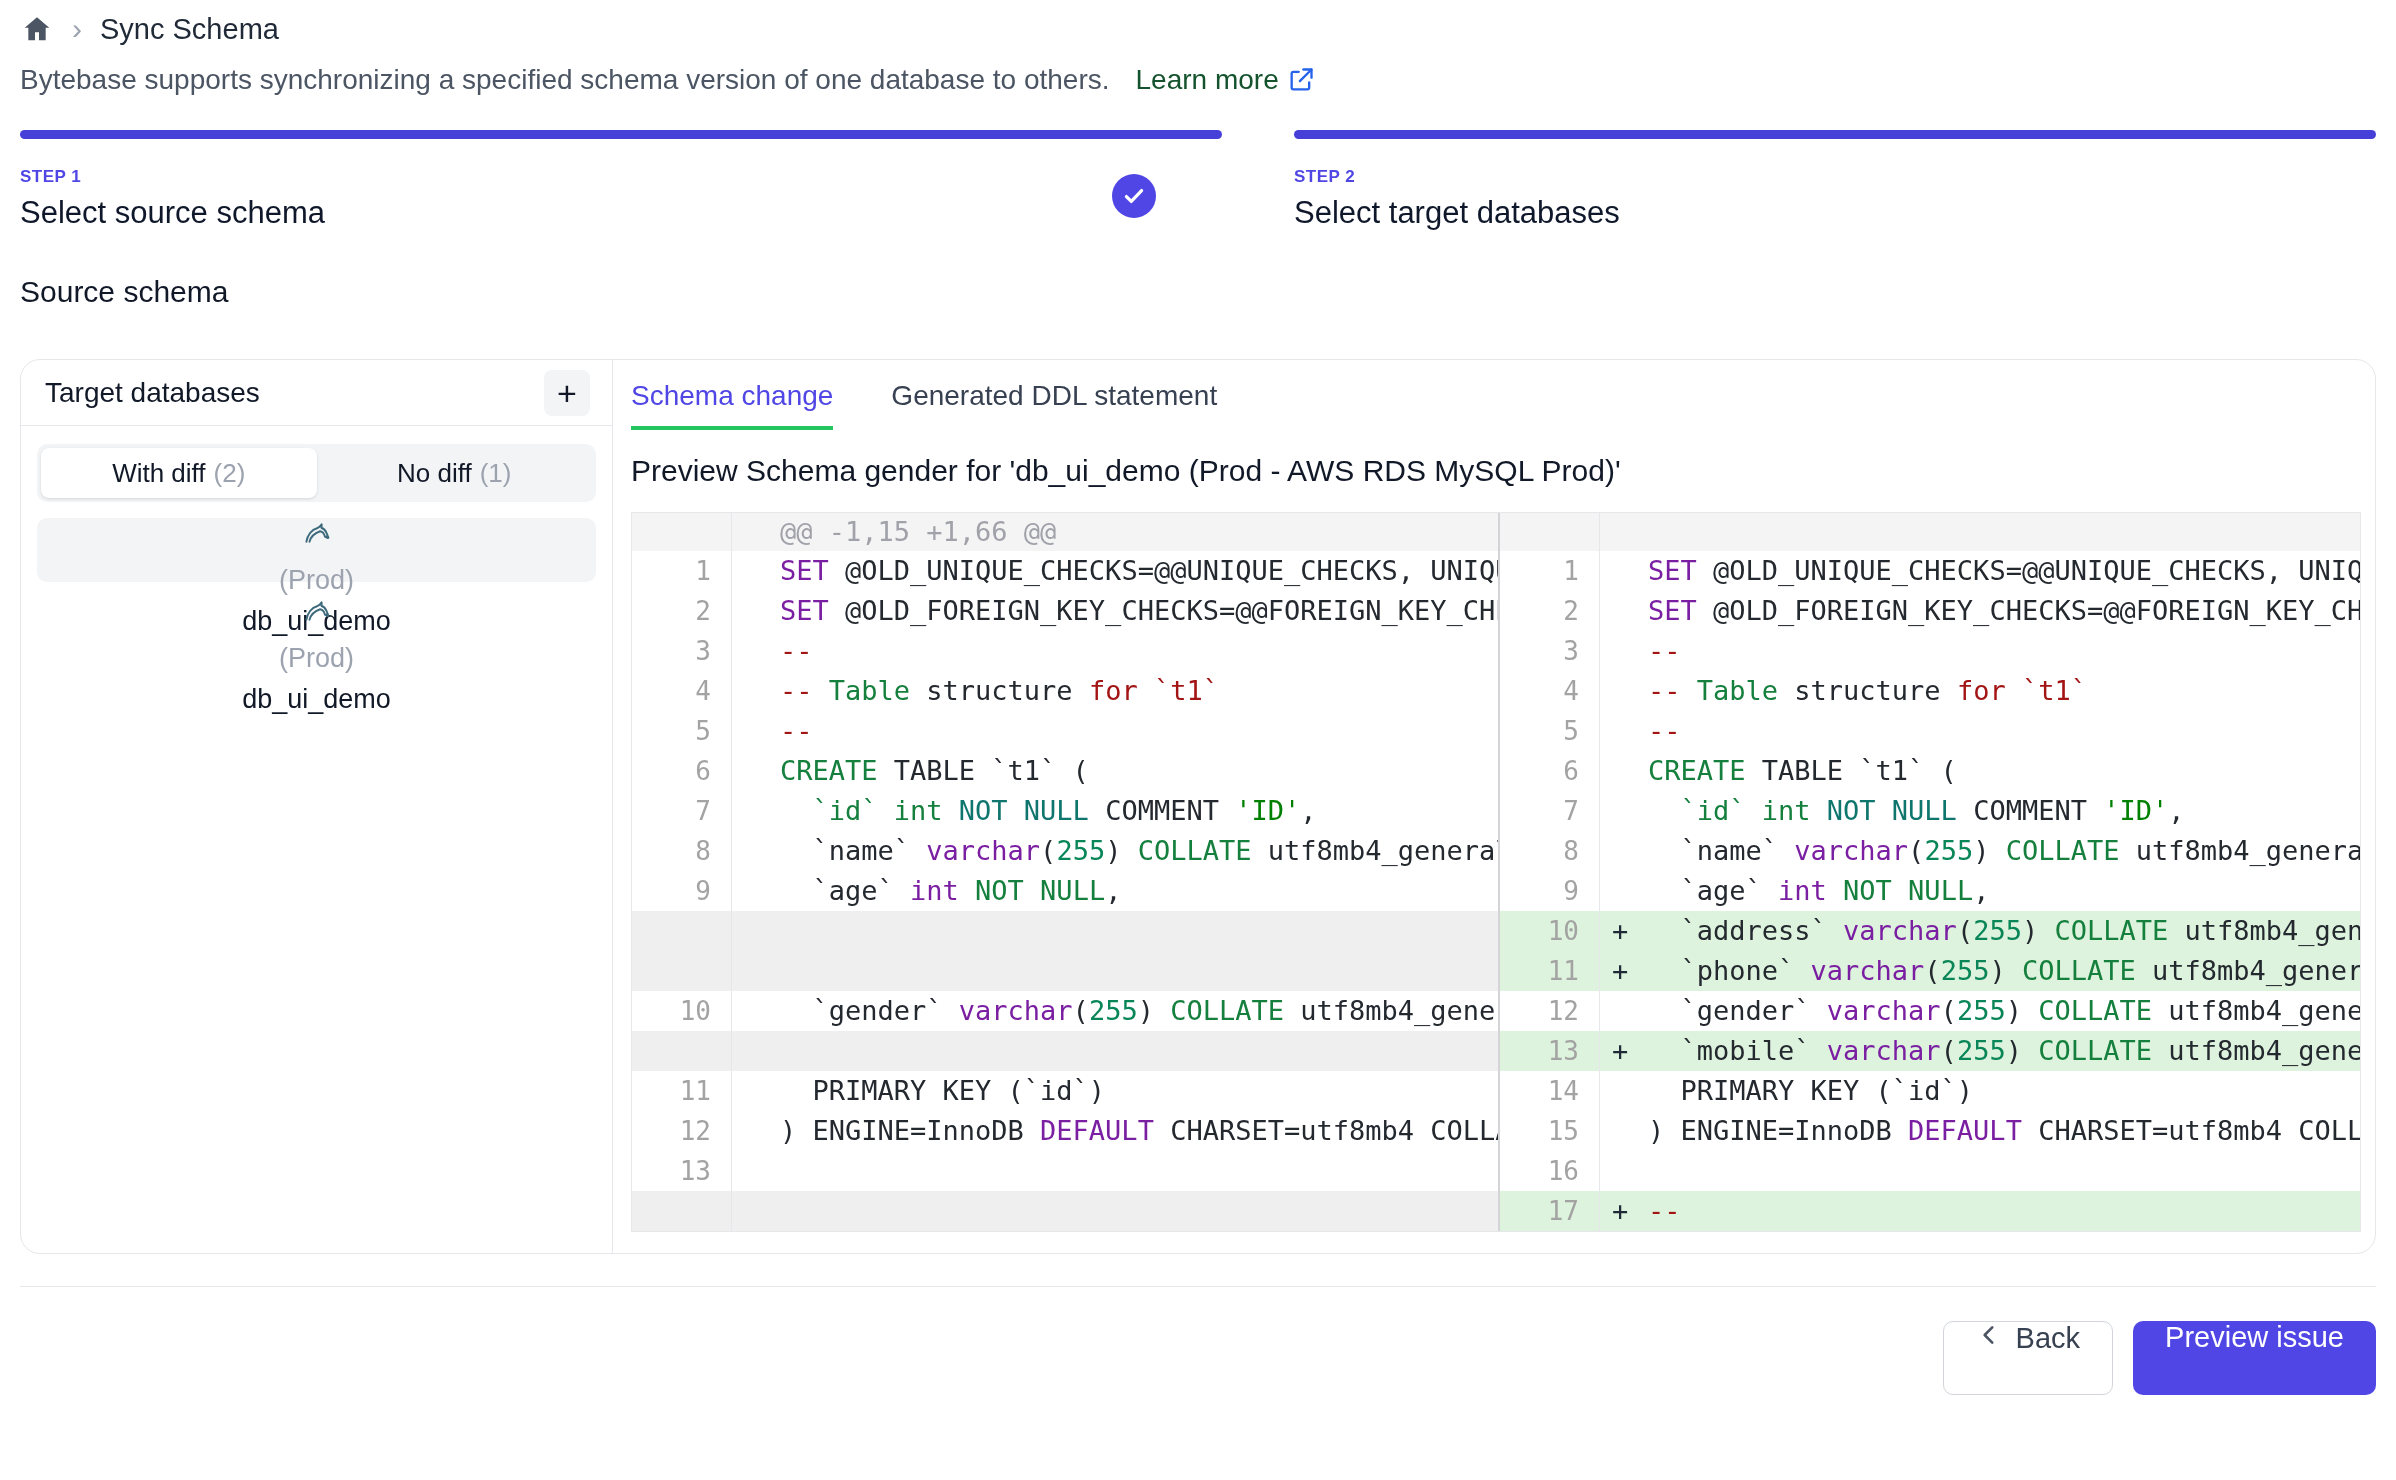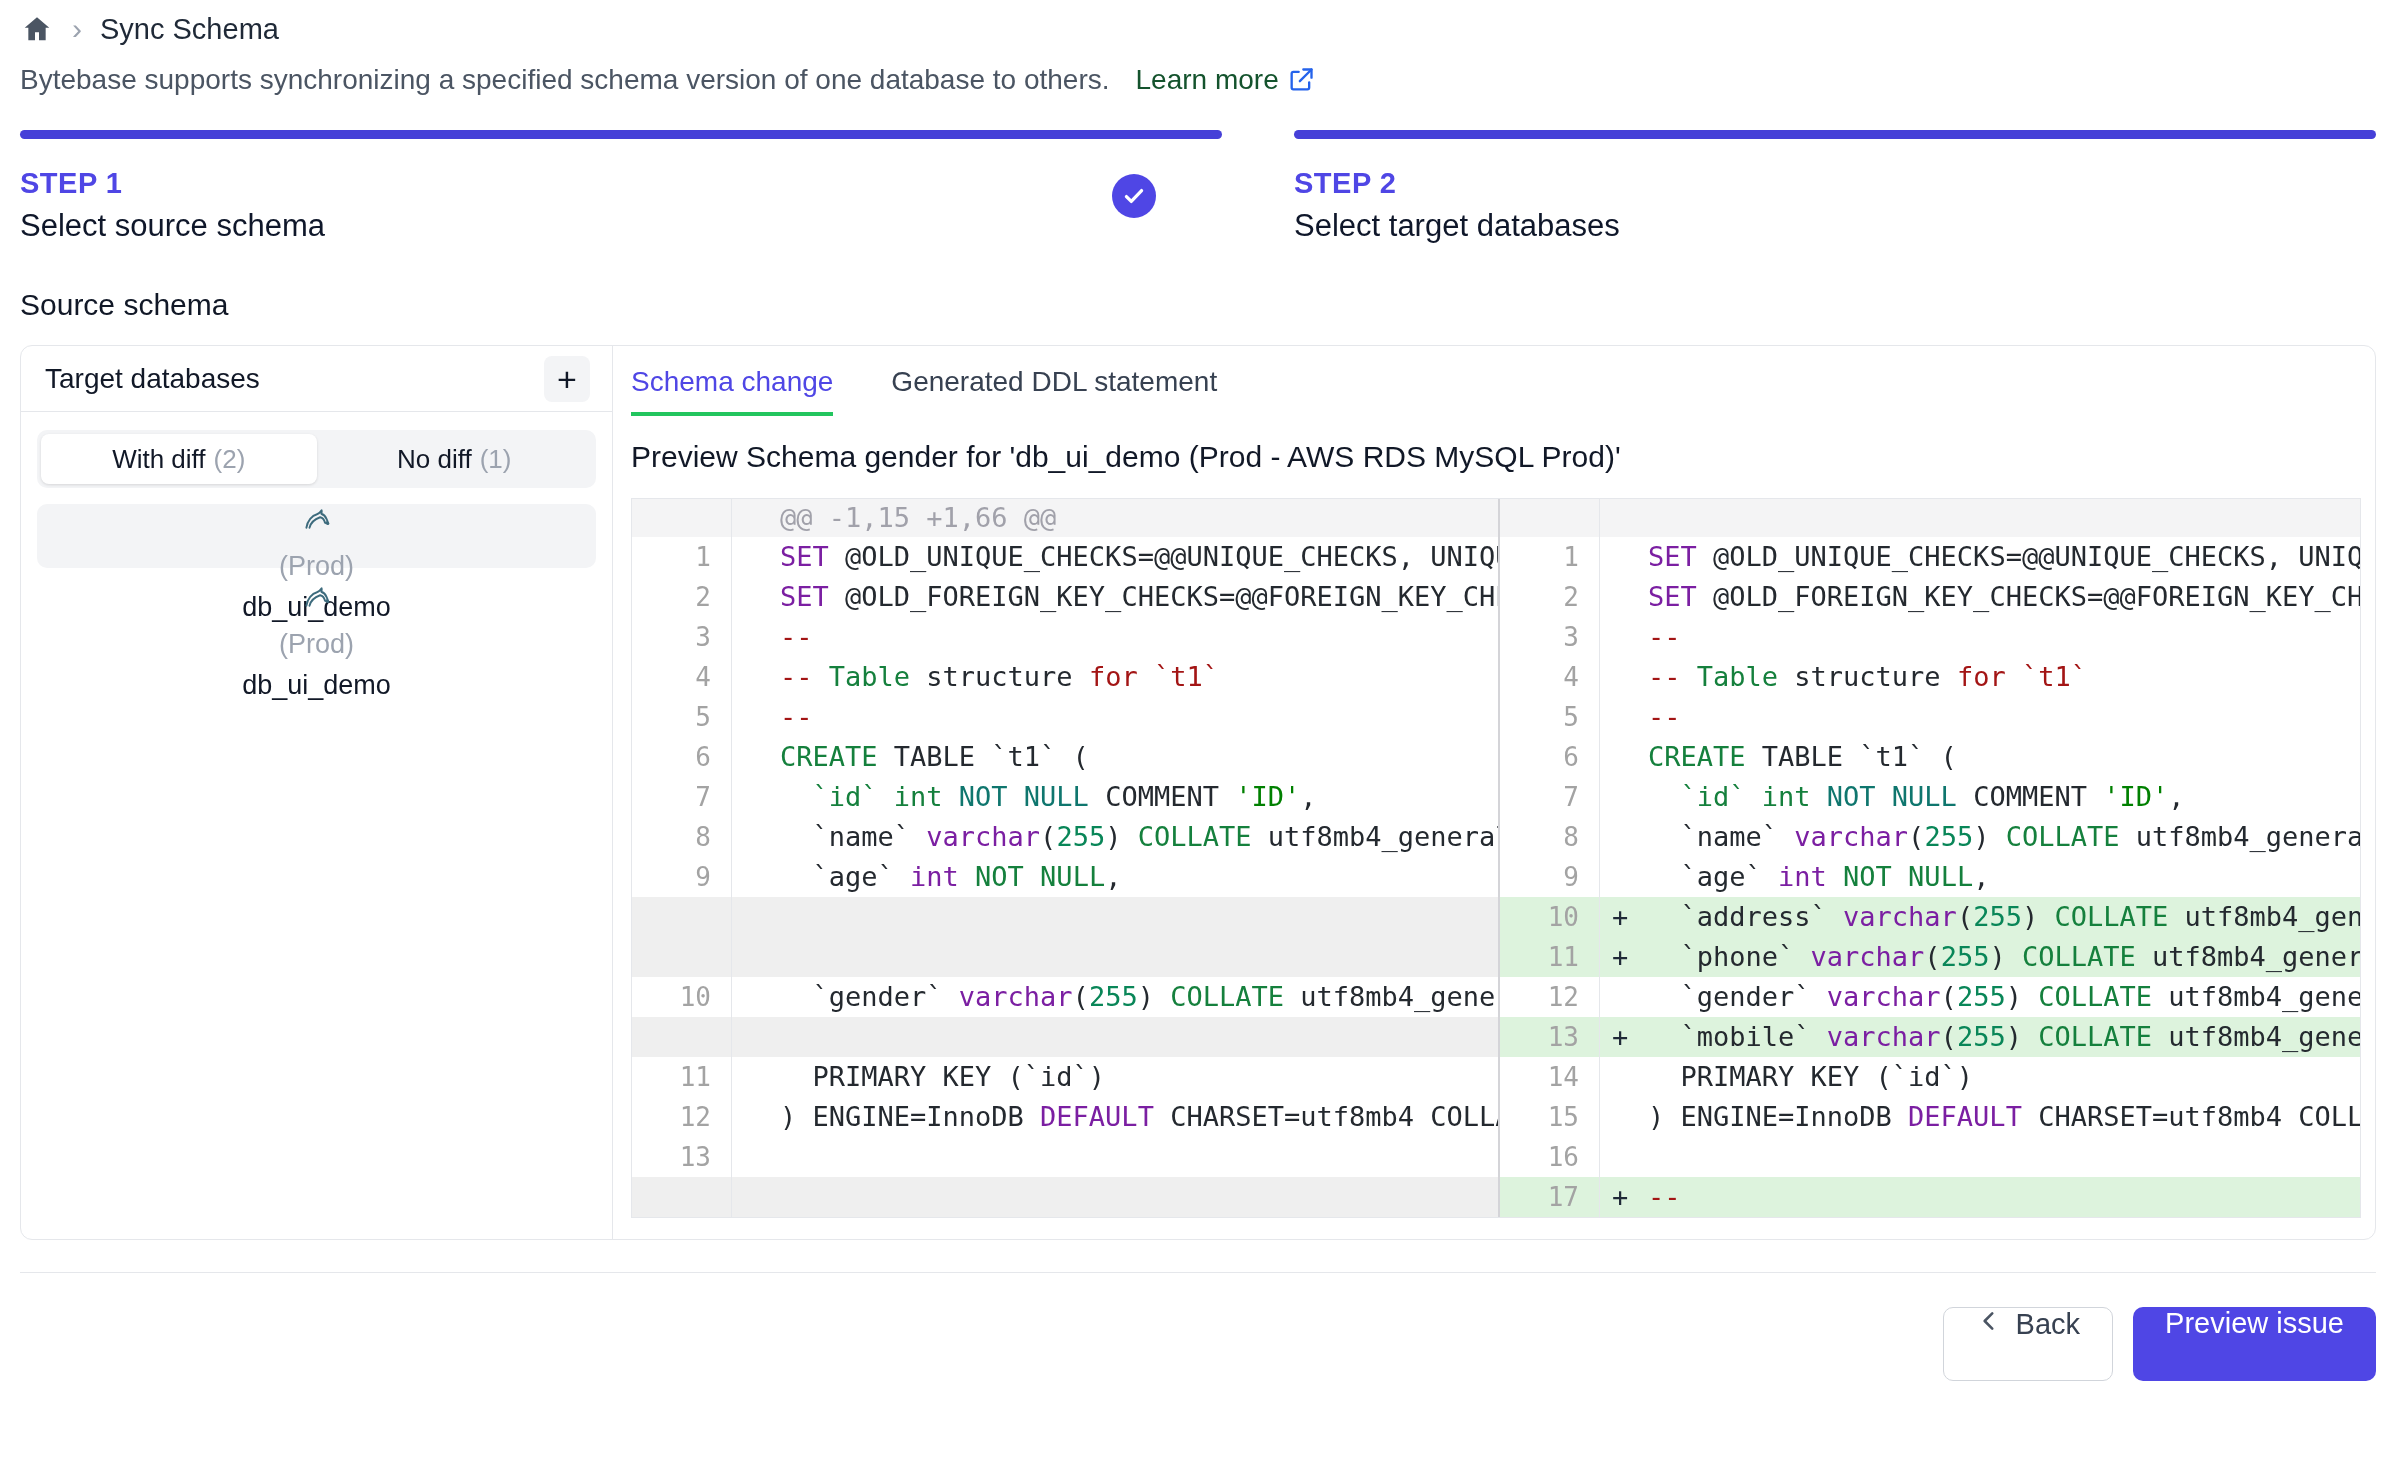--- a/index.html
+++ b/index.html
@@ -13,32 +13,32 @@
   .breadcrumb { display:flex; align-items:center; gap:18px; margin:12px 20px 0; }
   .breadcrumb .home { width:34px; height:34px; display:grid; place-items:center; cursor:pointer; }
   .breadcrumb .sep  { color:#9ca3af; font-size:30px; line-height:1; }
   .breadcrumb .crumb { font-size:29px; font-weight:500; color:#1f2937; }
   .desc { margin:18px 20px 0; font-size:28px; color:#4b5563; display:flex; align-items:center; gap:10px; }
   .desc a { color:#14532d; text-decoration:none; display:inline-flex; align-items:center; gap:8px; cursor:pointer;margin-left:16px; }
   
   .steps { display:grid; grid-template-columns:1202px 1fr; column-gap:72px; margin:34px 20px 0; }
   .step { position:relative; }
   .step .bar { height:9px; border-radius:5px; background:#4640d8; }
-  .step .s-label { margin-top:28px; font-size:29px; font-weight:700; letter-spacing:.5px; color:#4f46e5; }
+  .step .s-label { margin-top:28px; font-size:17px; font-weight:700; letter-spacing:.5px; color:#4f46e5; }
   .step .s-title { margin-top:8px; font-size:31px; font-weight:500; color:#0f172a; }
   .step .check { position:absolute; right:66px; top:44px; width:44px; height:44px; border-radius:50%;
                  background:#4f46e5; display:grid; place-items:center; }
   
   .source { display:flex; margin:44px 20px 0; font-size:30px; }
   .source .src-label { width:290px; flex-shrink:0; color:#111827; }
   .source .pairs { display:grid; grid-template-columns:338px auto; row-gap:26px; }
   .pair { white-space:nowrap; }
   .pair a { color:#2563eb; text-decoration:none; cursor:pointer; }
   
-  .main { margin:23px 20px 0; height:895px; border:1px solid #e5e7eb; border-radius:12px;
+  .main { margin:50px 20px 0; height:895px; border:1px solid #e5e7eb; border-radius:20px;
           display:flex; overflow:hidden; }
   .left-panel { width:592px; flex-shrink:0; border-right:1px solid #e5e7eb; display:flex; flex-direction:column; }
   .panel-header { height:66px; padding:0 22px 0 24px; display:flex; align-items:center;
                   justify-content:space-between; border-bottom:1px solid #e5e7eb; flex-shrink:0;}
   .panel-title { font-size:28px; font-weight:500; }
   .plus-btn { width:46px; height:46px; border-radius:8px; background:#f3f4f6; border:none;
               font-size:34px; line-height:1; color:#111827; cursor:pointer; font-weight:300;}
   .seg { margin:18px 16px 0; background:#f3f4f6; border-radius:10px; padding:4px; display:flex; height:58px; }
   .seg-btn { flex:1; border:none; background:transparent; border-radius:8px; font-size:26px;
              color:#111827; display:flex; align-items:center; justify-content:center; gap:8px; cursor:pointer;

